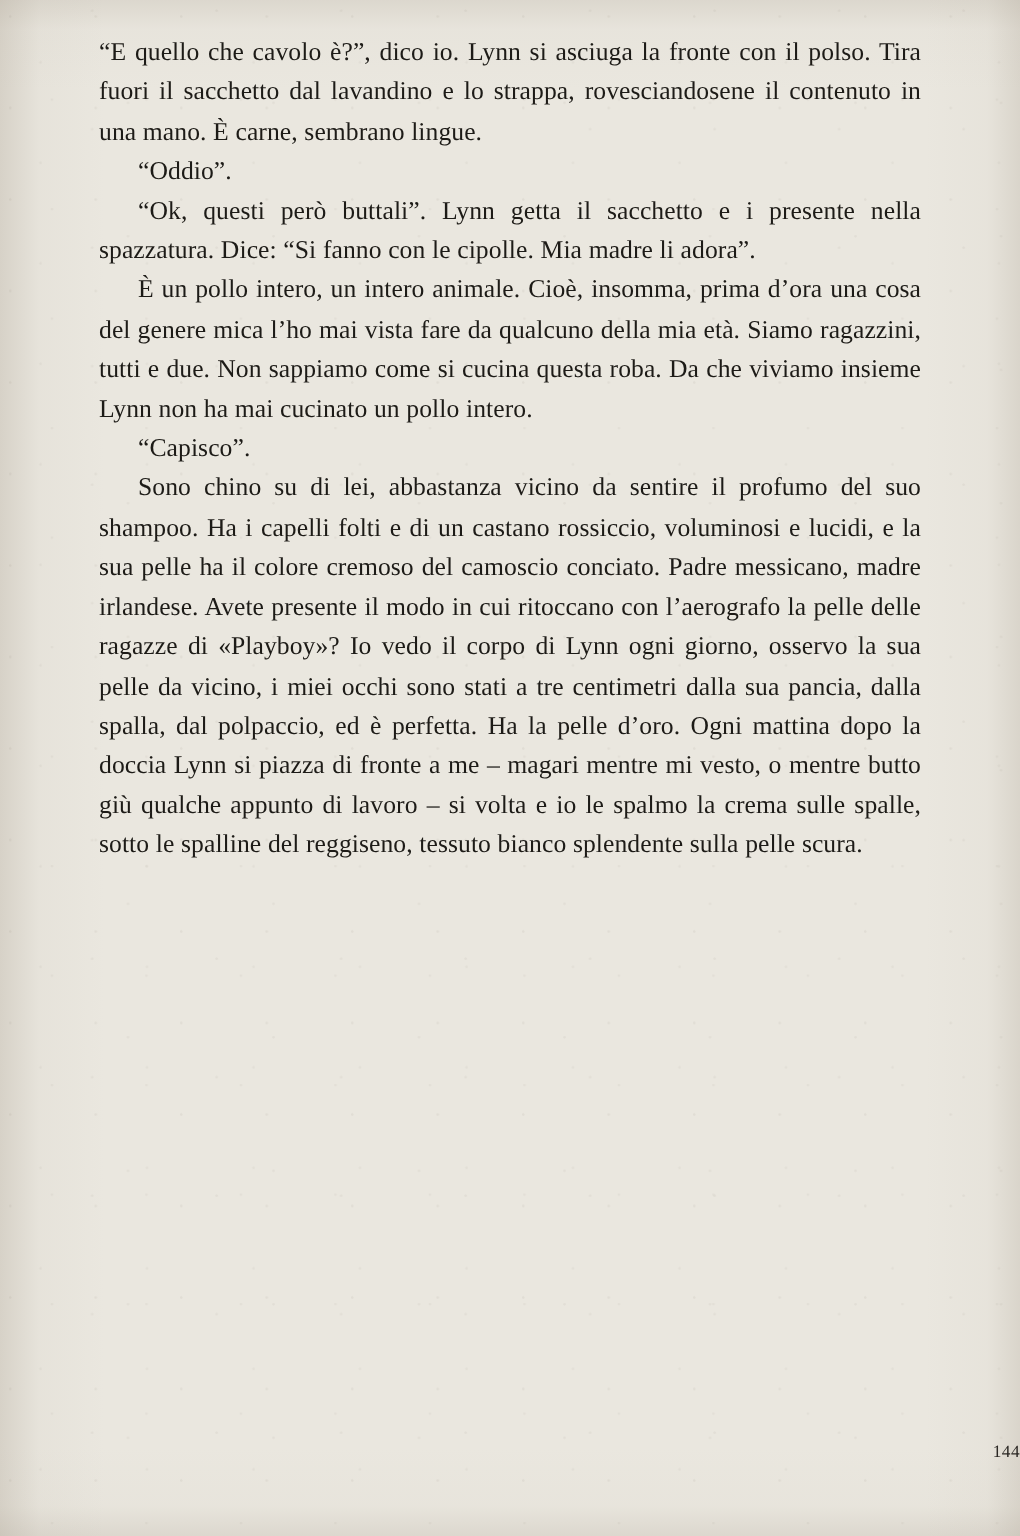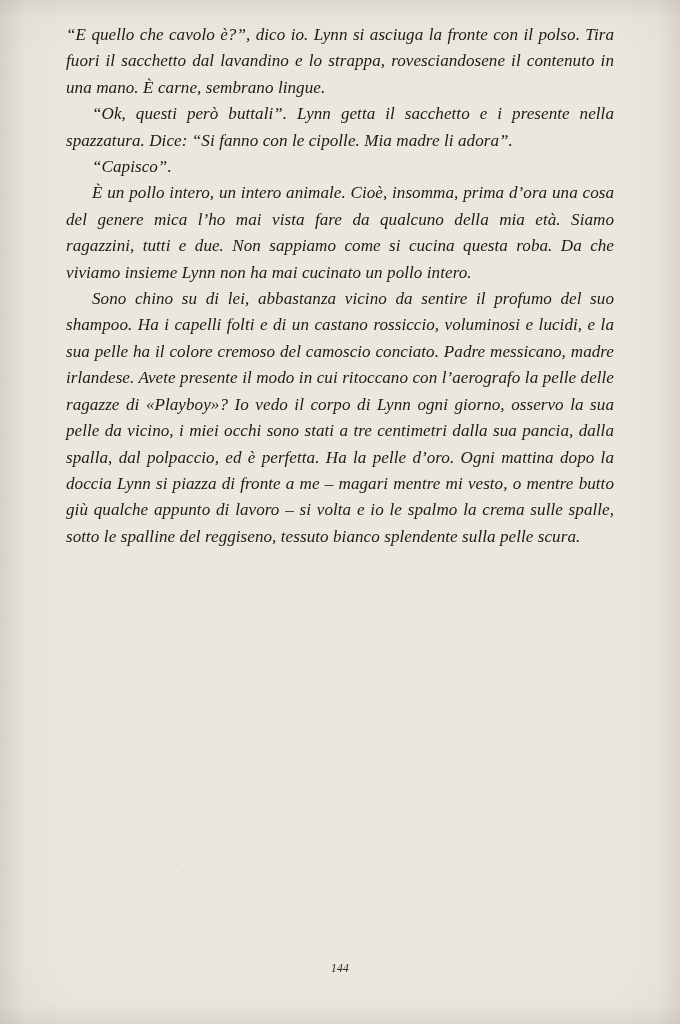--- a/index.html
+++ b/index.html
@@ -18,21 +18,20 @@
     width: 680px;
     height: 1024px;
     box-sizing: border-box;
     
     background:
       linear-gradient(to right, rgba(170,160,145,0.30) 0px, rgba(170,160,145,0.06) 26px, rgba(255,255,255,0) 70px),
       linear-gradient(to left, rgba(170,160,145,0.26) 0px, rgba(170,160,145,0.05) 22px, rgba(255,255,255,0) 64px),
       linear-gradient(to bottom, rgba(170,160,145,0.22) 0px, rgba(170,160,145,0.04) 20px, rgba(255,255,255,0) 60px),
       linear-gradient(to top, rgba(170,160,145,0.22) 0px, rgba(170,160,145,0.04) 20px, rgba(255,255,255,0) 60px),
       #eae7df;
-    font-style: italic;
   }
   .text-block {
     position: absolute;
     left: 66px;
     top: 22px;
     width: 548px;
   }
   .para {
     margin: 0;
     color: #1d1b17;
@@ -45,21 +44,21 @@
     text-rendering: optimizeLegibility;
   }
   .para.noindent {
     text-indent: 0;
   }
   .folio {
     position: absolute;
     top: 962px;
     left: 0;
     width: 680px;
-    text-align: center;
+    text-align: right;
     font-size: 11.5px;
     color: #2a2723;
     letter-spacing: 0.3px;
   }
   
   .grain {
     position: absolute;
     inset: 0;
     pointer-events: none;
     opacity: 0.16;
@@ -73,20 +72,21 @@
   }
 </style>
 </head>
 <body>
 
 <div class="page">
   <div class="grain"></div>
 
   <div class="text-block">
     <p class="para noindent">“E quello che cavolo è?”, dico io. Lynn si asciuga la fronte con il polso. Tira fuori il sacchetto dal lavandino e lo strappa, rovesciandosene il contenuto in una mano. È carne, sembrano lingue.</p>
+    <p class="para">“Oddio”.</p>
     <p class="para">“Ok, questi però buttali”. Lynn getta il sacchetto e i presente nella spazzatura. Dice: “Si fanno con le cipolle. Mia madre li adora”.</p>
+    <p class="para">È un pollo intero, un intero animale. Cioè, insomma, prima d’ora una cosa del genere mica l’ho mai vista fare da qualcuno della mia età. Siamo ragazzini, tutti e due. Non sappiamo come si cucina questa roba. Da che viviamo insieme Lynn non ha mai cucinato un pollo intero.</p>
     <p class="para">“Capisco”.</p>
-    <p class="para">È un pollo intero, un intero animale. Cioè, insomma, prima d’ora una cosa del genere mica l’ho mai vista fare da qualcuno della mia età. Siamo ragazzini, tutti e due. Non sappiamo come si cucina questa roba. Da che viviamo insieme Lynn non ha mai cucinato un pollo intero.</p>
     <p class="para">Sono chino su di lei, abbastanza vicino da sentire il profumo del suo shampoo. Ha i capelli folti e di un castano rossiccio, voluminosi e lucidi, e la sua pelle ha il colore cremoso del camoscio conciato. Padre messicano, madre irlandese. Avete presente il modo in cui ritoccano con l’aerografo la pelle delle ragazze di «Playboy»? Io vedo il corpo di Lynn ogni giorno, osservo la sua pelle da vicino, i miei occhi sono stati a tre centimetri dalla sua pancia, dalla spalla, dal polpaccio, ed è perfetta. Ha la pelle d’oro. Ogni mattina dopo la doccia Lynn si piazza di fronte a me – magari mentre mi vesto, o mentre butto giù qualche appunto di lavoro – si volta e io le spalmo la crema sulle spalle, sotto le spalline del reggiseno, tessuto bianco splendente sulla pelle scura.</p>
   </div>
 
   <div class="folio">144</div>
 </div>
 
 </body></html>

